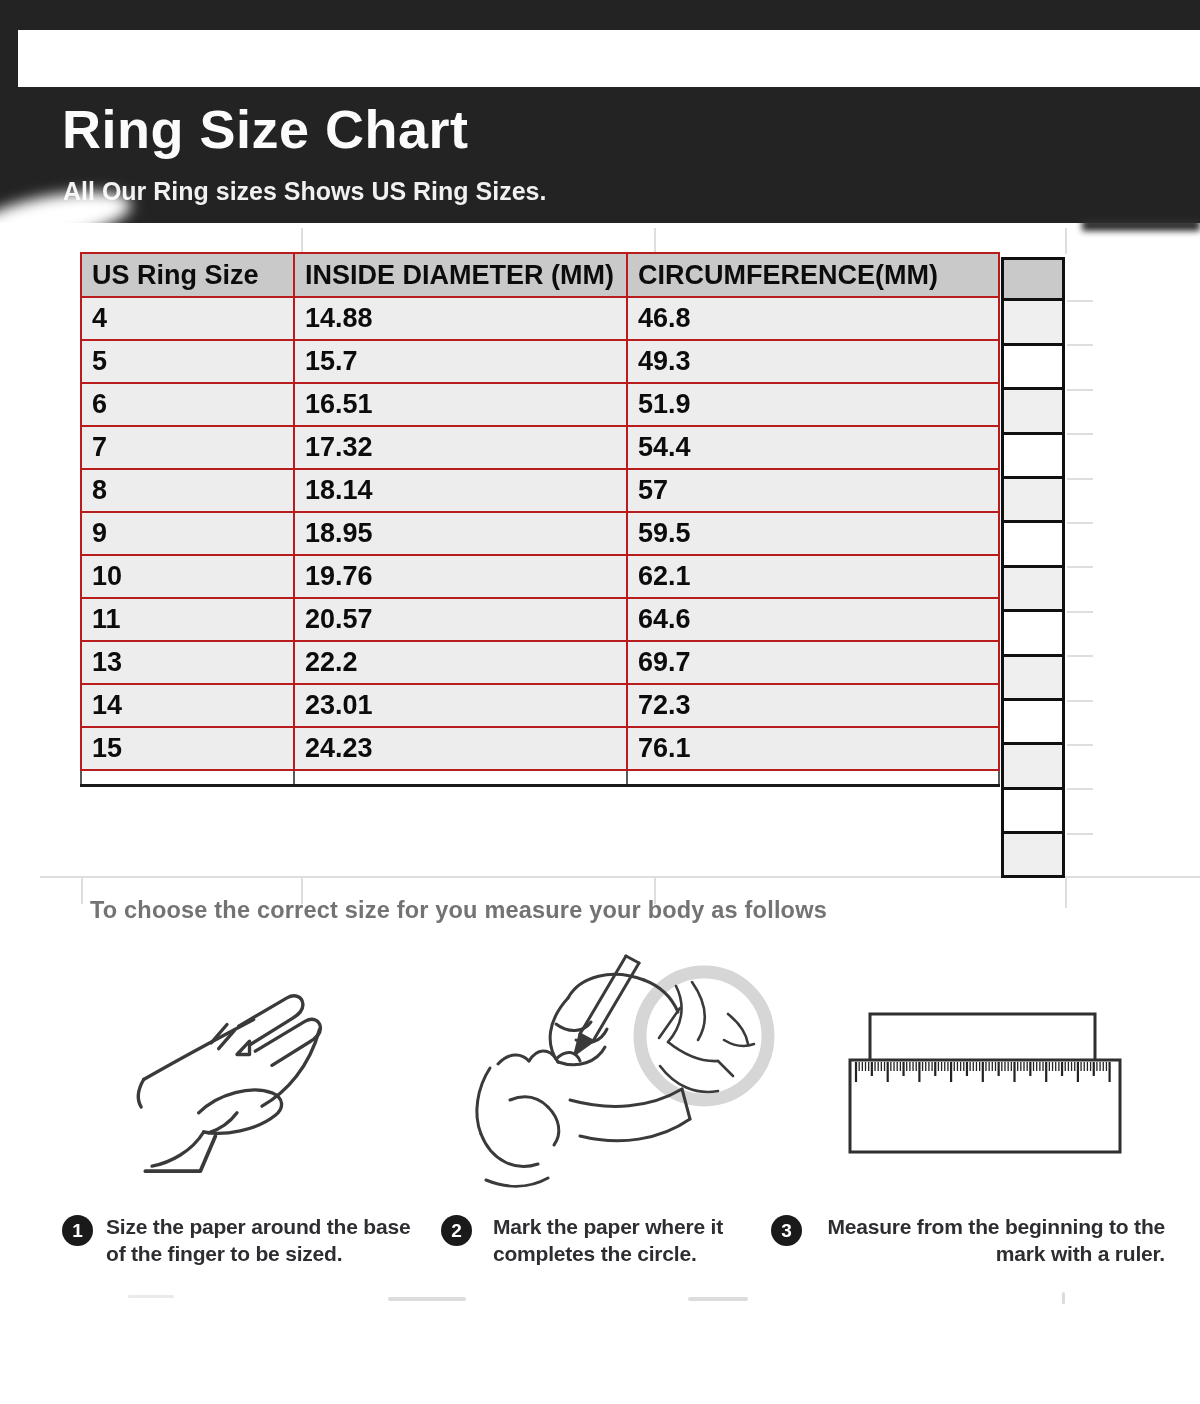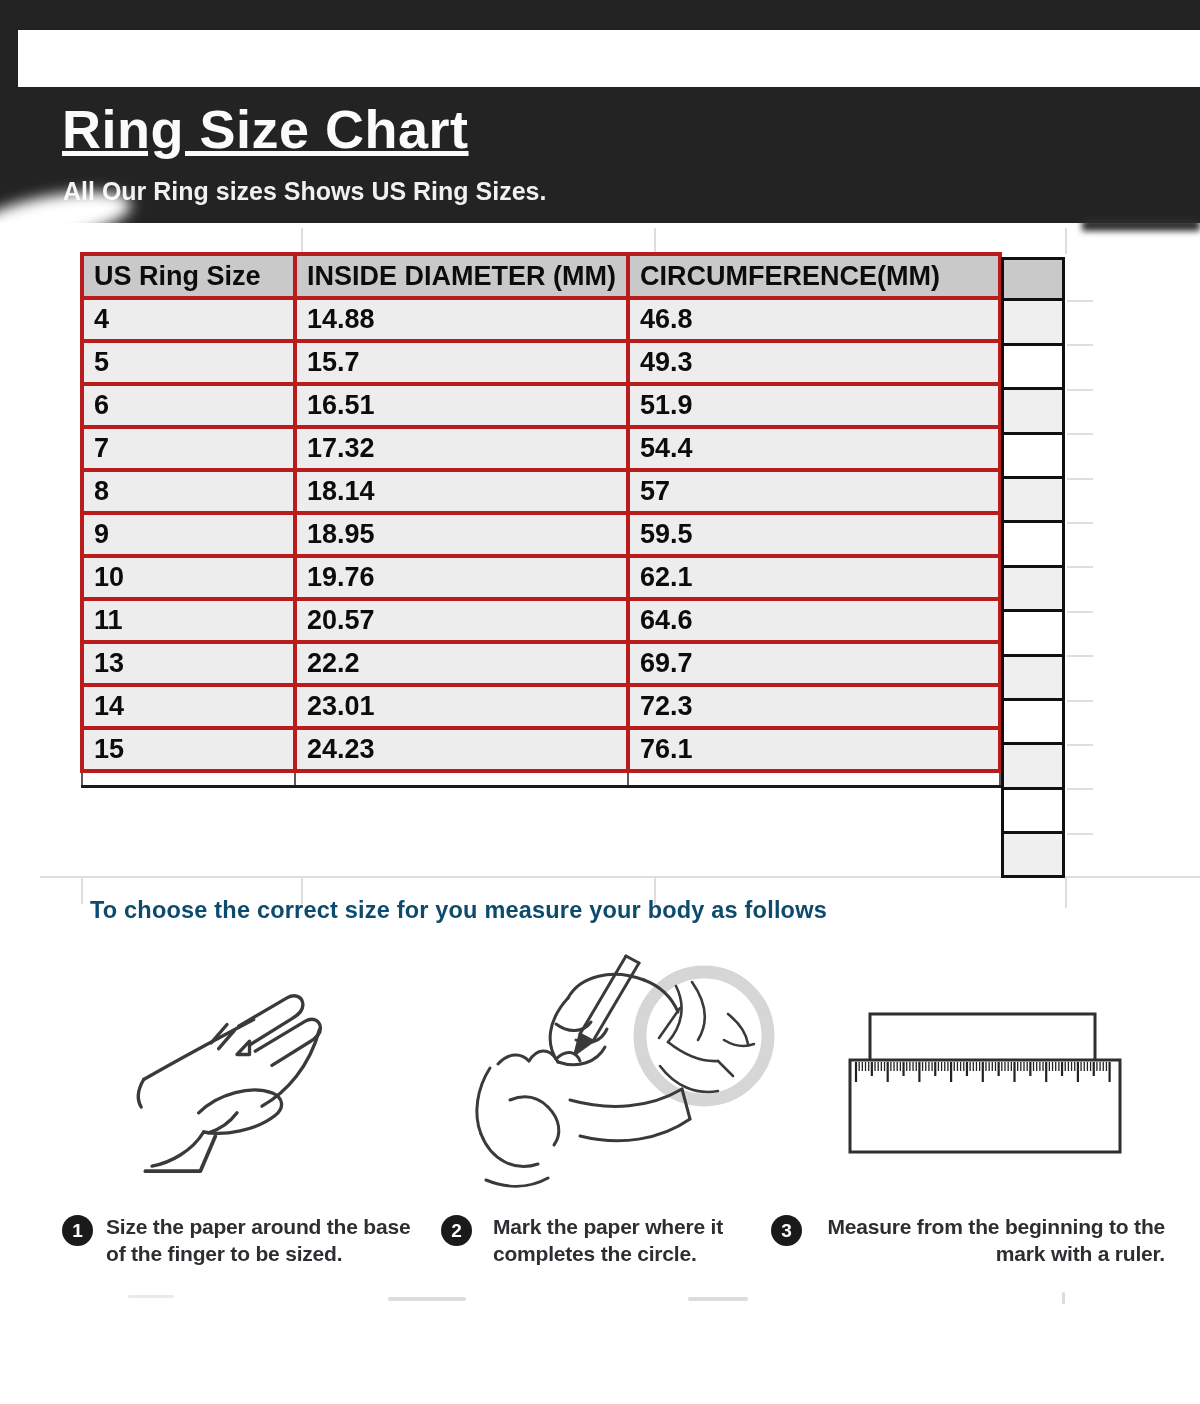--- a/index.html
+++ b/index.html
@@ -19,21 +19,20 @@
     background: #232323;
   }
   .banner-strip {
     position: absolute; left: 18px; top: 30px;
     width: 1182px; height: 57px; background: #ffffff;
   }
   .banner-title {
     position: absolute; left: 62px; top: 98px;
     font-size: 54px; font-weight: bold; color: #fbfbfb;
     letter-spacing: 0.5px;
-    text-decoration: underline;
   }
   .banner-subtitle {
     position: absolute; left: 63px; top: 177px;
     font-size: 25px; font-weight: 600; color: #f1f1f1;
   }
   .banner-blob {
     position: absolute; left: -28px; top: 196px;
     width: 160px; height: 44px; background: #ffffff;
     border-radius: 50%; filter: blur(7px); transform: rotate(-10deg);
   }
@@ -46,21 +45,21 @@
   .gridline { position: absolute; background: #dedede; }
   .gridline.v { width: 2px; }
   .gridline.h { height: 2px; }
 
   
   table.ring-table {
     position: absolute; left: 80px; top: 252px;
     width: 918px; border-collapse: collapse; table-layout: fixed;
   }
   .ring-table th, .ring-table td {
-    border: 4px solid #b91c1c;
+    border: 2px solid #b91c1c;
     font-weight: bold; color: #0c0c0c;
     text-align: left; padding: 0 6px 0 10px;
     white-space: nowrap; overflow: hidden;
   }
   .ring-table th {
     background: #c9c9c9; height: 44px; font-size: 27px;
   }
   .ring-table td {
     background: #ededed; height: 43px; font-size: 27px;
   }
@@ -78,21 +77,21 @@
     height: 44.4px; border: 3px solid #101010; border-top: none;
   }
   .extra-cell:first-child { border-top: 3px solid #101010; }
   .extra-cell.head { background: #c9c9c9; }
   .extra-cell.shade { background: #efefef; }
   .extra-cell.plain { background: #ffffff; }
 
   
   .measure-heading {
     position: absolute; left: 90px; top: 897px;
-    font-size: 23.5px; font-weight: bold; color: #0c4a6e;
+    font-size: 23.5px; font-weight: bold; color: #737373;
     letter-spacing: 0.2px;
   }
 
   .illus { position: absolute; }
   .illus svg { display: block; }
 
   .step { position: absolute; display: flex; gap: 13px; align-items: flex-start; }
   .step-badge {
     flex: 0 0 auto;
     width: 31px; height: 31px; border-radius: 50%;

